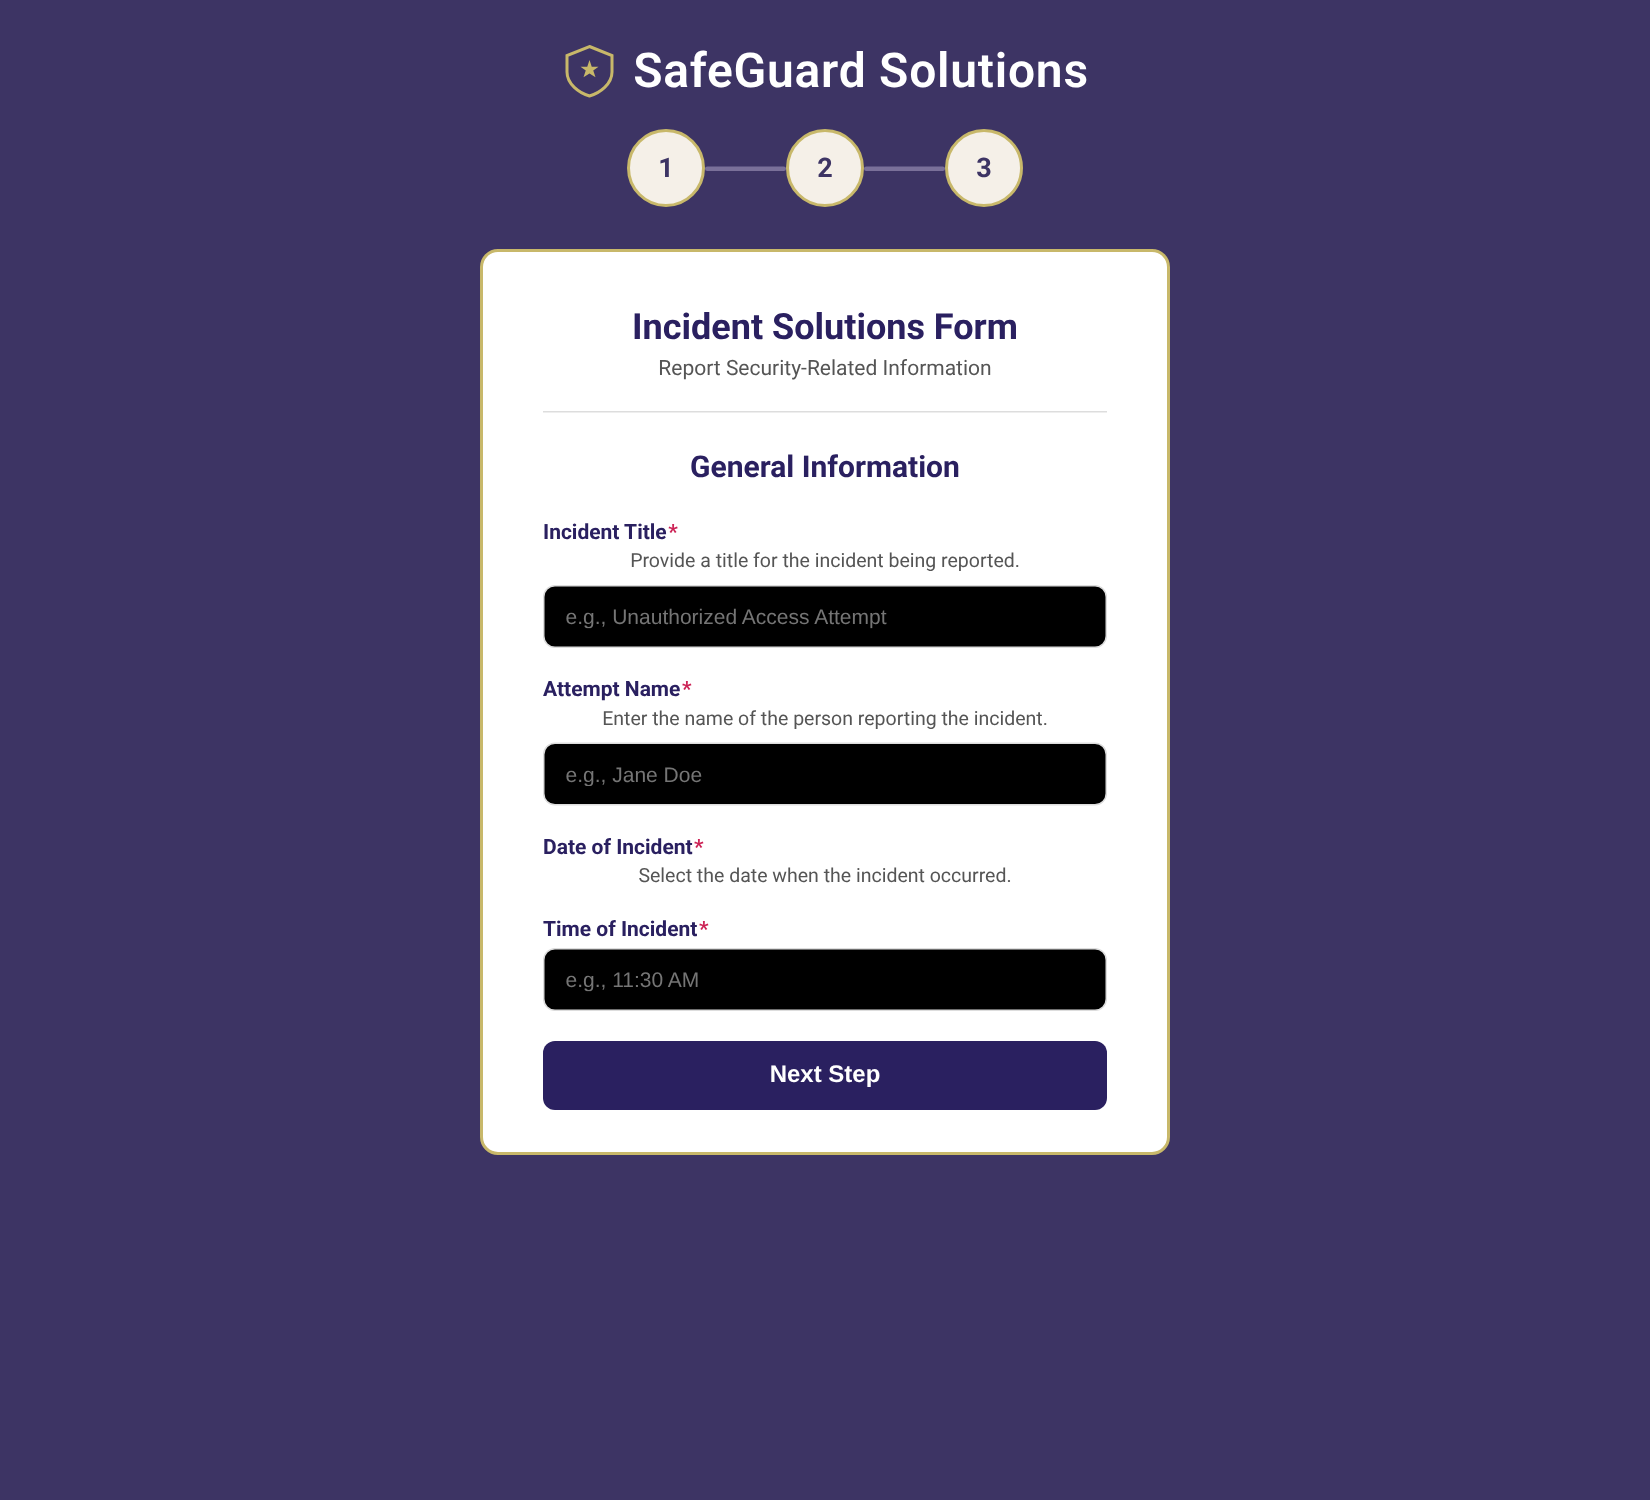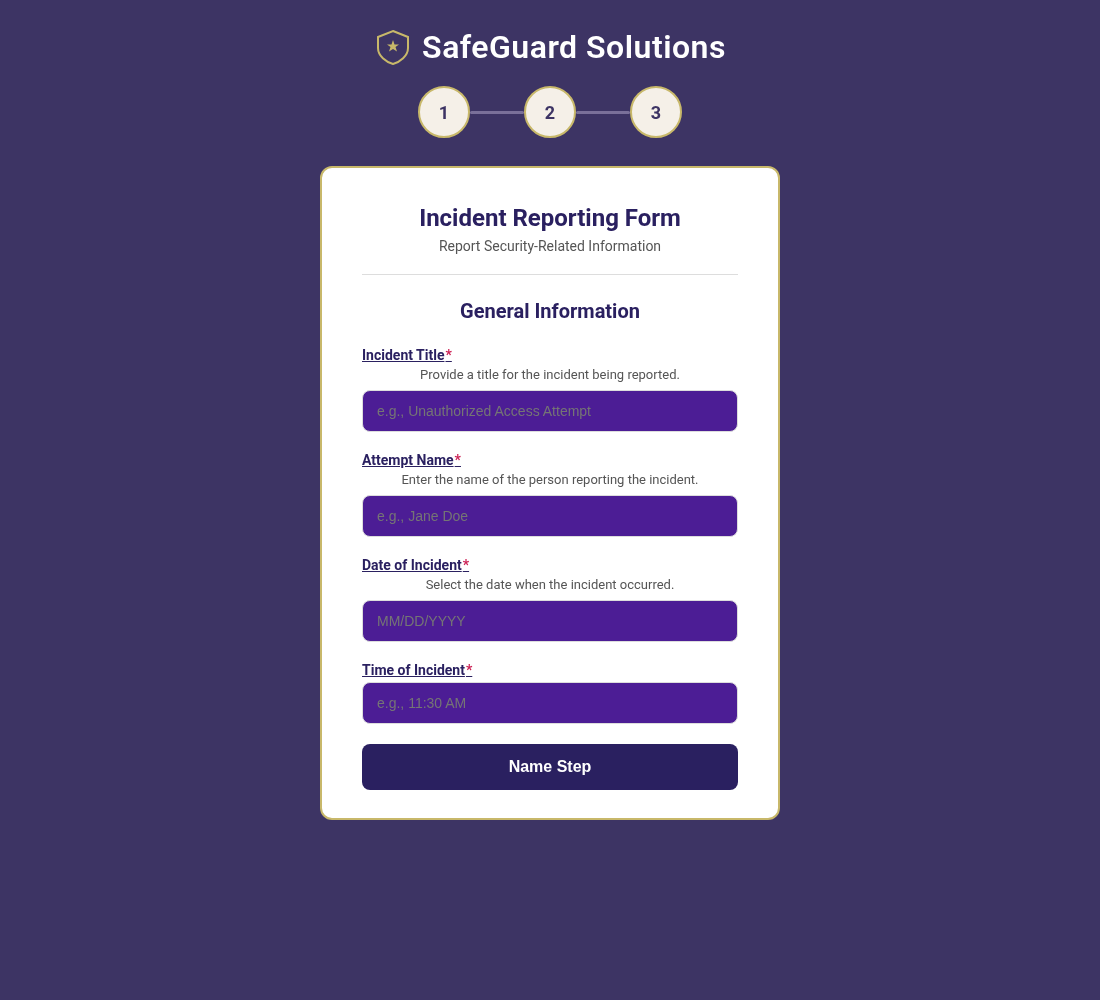--- a/index.html
+++ b/index.html
@@ -120,21 +120,20 @@
     .field-group {
       margin-bottom: 20px;
     }
 
     .field-label {
       font-size: 14px;
       font-weight: 700;
       color: #2a2060;
       margin-bottom: 4px;
       display: block;
-      text-decoration: underline;
     }
 
     .field-required {
       color: #cc2255;
       margin-left: 1px;
     }
 
     .field-description {
       font-size: 13px;
       color: #555;
@@ -143,21 +142,21 @@
     }
 
     .field-input {
       width: 100%;
       padding: 12px 14px;
       border: 1.5px solid #ddd;
       border-radius: 8px;
       font-size: 14px;
       color: #aaa;
       outline: none;
-      background: #4c1d95;
+      background: #000000;
     }
 
     .next-btn {
       display: block;
       width: 100%;
       padding: 14px;
       background-color: #2a2060;
       color: #fff;
       border: none;
       border-radius: 8px;
@@ -188,21 +187,21 @@
     <span>2</span>
   </div>
   <div class="step-line"></div>
   <div class="step-circle">
     <span>3</span>
   </div>
 </div>
 
 <div class="form-card">
   <div class="form-header">
-    <div class="form-title">Incident Reporting Form</div>
+    <div class="form-title">Incident Solutions Form</div>
     <div class="form-subtitle">Report Security-Related Information</div>
   </div>
 
   <hr class="form-divider">
 
   <div class="section-title">General Information</div>
 
   <div class="field-group">
     <label class="field-label">
       <span>Incident Title</span><span class="field-required">*</span>
@@ -217,24 +216,23 @@
     </label>
     <div class="field-description">Enter the name of the person reporting the incident.</div>
     <input class="field-input" type="text" placeholder="e.g., Jane Doe" style="">
   </div>
 
   <div class="field-group">
     <label class="field-label">
       <span>Date of Incident</span><span class="field-required">*</span>
     </label>
     <div class="field-description">Select the date when the incident occurred.</div>
-    <input class="field-input" type="text" placeholder="MM/DD/YYYY" style="">
   </div>
 
   <div class="field-group">
     <label class="field-label">
       <span>Time of Incident</span><span class="field-required">*</span>
     </label>
     <input class="field-input" type="text" placeholder="e.g., 11:30 AM" style="">
   </div>
 
-  <button class="next-btn">Name Step</button>
+  <button class="next-btn">Next Step</button>
 </div>
 
 </body></html>

